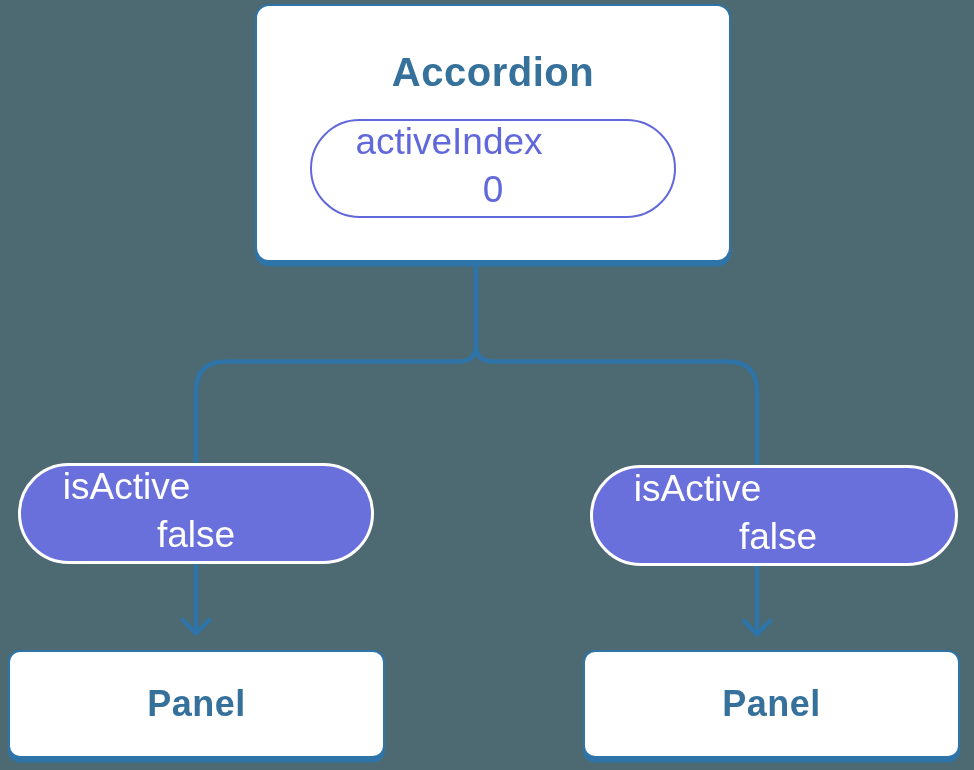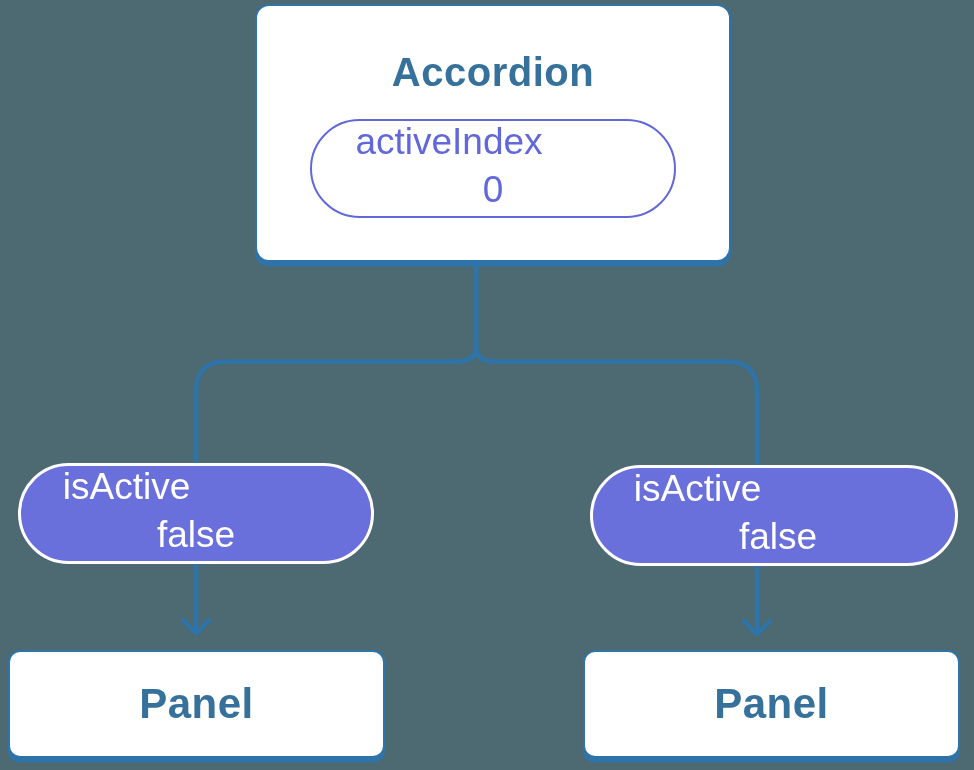--- a/index.html
+++ b/index.html
@@ -87,21 +87,21 @@
   .prop-pill .divider{width:3px;background:#FFFFFF;}
   .prop-pill-left{left:18px;top:463px;width:356px;}
   .prop-pill-left .cell.key{width:211px;}
   .prop-pill-left .cell.val{flex:1;}
   .prop-pill-right{left:590px;top:465px;width:368px;}
   .prop-pill-right .cell.key{width:209px;}
   .prop-pill-right .cell.val{flex:1;margin-left:8px;}
 
   
   .panel-card{width:377px;height:108px;border-radius:12px;}
-  .panel-card .card-title{margin:8px;font-size:42px;}
+  .panel-card .card-title{margin:8px;font-size:36px;}
   .panel-left{left:8px;top:650px;}
   .panel-right{left:583px;top:650px;}
 </style>
 </head>
 <body>
 
 <div class="stage">
 
   <svg class="connectors" width="974" height="770" viewBox="0 0 974 770" fill="none" stroke="currentColor" stroke-width="4.5" stroke-linecap="round" stroke-linejoin="round">
     <path d="M476 258 L476 345 Q476 361.5 459 361.5 L226 361.5 Q196 361.5 196 391.5 L196 464"></path>

